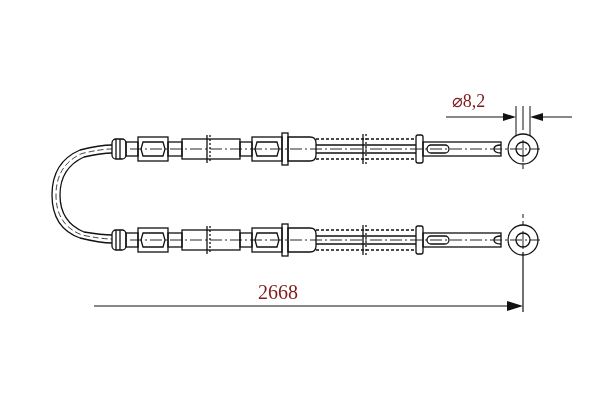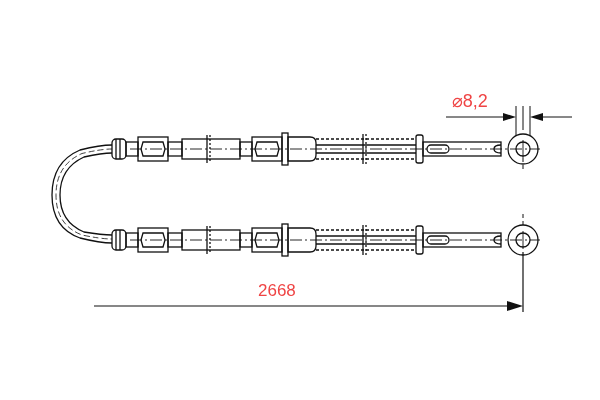--- a/index.html
+++ b/index.html
@@ -1,19 +1,19 @@
 <!DOCTYPE html>
 <html><head>
 <meta charset="utf-8">
 <style>
   html, body { margin: 0; padding: 0; background: #ffffff; }
   #canvas { position: relative; width: 600px; height: 400px; background: #ffffff; overflow: hidden; }
   svg { position: absolute; left: 0; top: 0; }
-  .lbl { position: absolute; font-family: Liberation Sans, sans-serif; color: #ef4444; white-space: nowrap; }
-  #dim-length { left: 258px; top: 281px; font-size: 17px; }
+  .lbl { position: absolute; font-family: Liberation Serif, serif; color: #7f1d1d; white-space: nowrap; }
+  #dim-length { left: 258px; top: 281px; font-size: 20px; }
   #dim-dia { left: 452px; top: 90px; font-size: 18px; }
 </style>
 </head>
 <body>
 
 <div id="canvas">
   <svg width="600" height="400" viewBox="0 0 600 400" fill="none" stroke="#111111" stroke-width="1.3">
     <defs>
       <g id="assembly">
 

